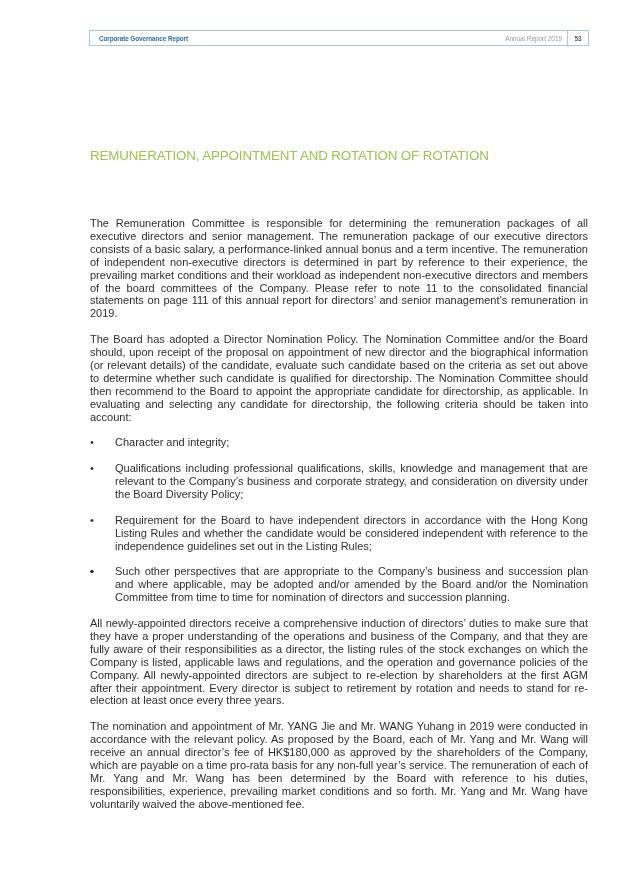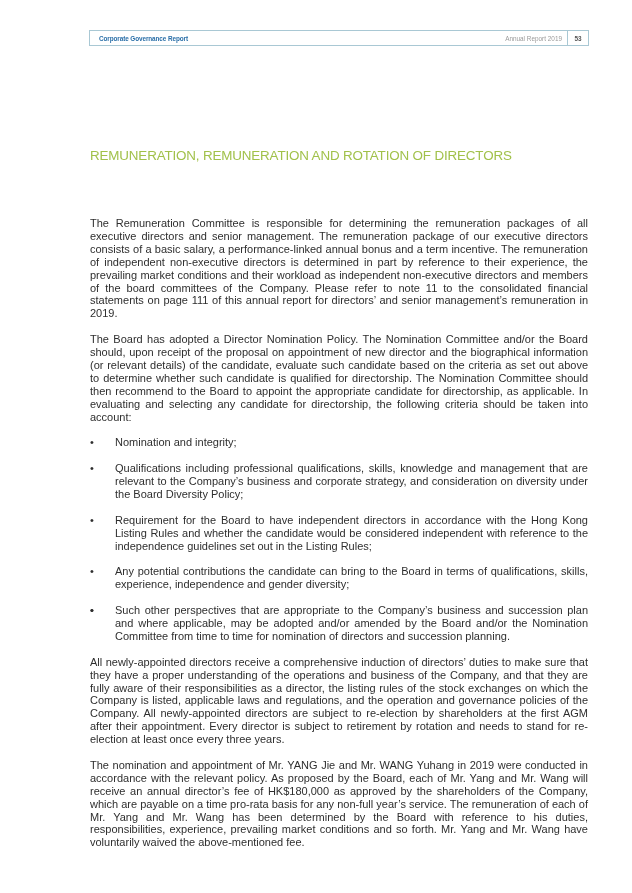--- a/index.html
+++ b/index.html
@@ -20,28 +20,28 @@
 </style>
 </head>
 <body>
 
 <div class="header">
   <span class="section">Corporate Governance Report</span>
   <span class="report">Annual Report 2019</span>
   <span class="page">53</span>
 </div>
 
-<div class="title">REMUNERATION, REMUNERATION AND ROTATION OF DIRECTORS</div>
+<div class="title">REMUNERATION, APPOINTMENT AND ROTATION OF ROTATION</div>
 
 <div class="content">
   <p>The Remuneration Committee is responsible for determining the remuneration packages of all executive directors and senior management. The remuneration package of our executive directors consists of a basic salary, a performance-linked annual bonus and a term incentive. The remuneration of independent non-executive directors is determined in part by reference to their experience, the prevailing market conditions and their workload as independent non-executive directors and members of the board committees of the Company. Please refer to note 11 to the consolidated financial statements on page 111 of this annual report for directors’ and senior management’s remuneration in 2019.</p>
   <p>The Board has adopted a Director Nomination Policy. The Nomination Committee and/or the Board should, upon receipt of the proposal on appointment of new director and the biographical information (or relevant details) of the candidate, evaluate such candidate based on the criteria as set out above to determine whether such candidate is qualified for directorship. The Nomination Committee should then recommend to the Board to appoint the appropriate candidate for directorship, as applicable. In evaluating and selecting any candidate for directorship, the following criteria should be taken into account:</p>
   <ul>
-    <li><span class="bullet">•</span><span>Nomination and integrity;</span></li>
+    <li><span class="bullet">•</span><span>Character and integrity;</span></li>
     <li><span class="bullet">•</span><span>Qualifications including professional qualifications, skills, knowledge and management that are relevant to the Company’s business and corporate strategy, and consideration on diversity under the Board Diversity Policy;</span></li>
     <li><span class="bullet">•</span><span>Requirement for the Board to have independent directors in accordance with the Hong Kong Listing Rules and whether the candidate would be considered independent with reference to the independence guidelines set out in the Listing Rules;</span></li>
-    <li><span class="bullet">•</span><span>Any potential contributions the candidate can bring to the Board in terms of qualifications, skills, experience, independence and gender diversity;</span></li>
+    <li><span class="bullet">•</span></li>
     <li><span class="bullet">•</span></li>
     <li><span class="bullet">•</span><span>Such other perspectives that are appropriate to the Company’s business and succession plan and where applicable, may be adopted and/or amended by the Board and/or the Nomination Committee from time to time for nomination of directors and succession planning.</span></li>
   </ul>
   <p>All newly-appointed directors receive a comprehensive induction of directors’ duties to make sure that they have a proper understanding of the operations and business of the Company, and that they are fully aware of their responsibilities as a director, the listing rules of the stock exchanges on which the Company is listed, applicable laws and regulations, and the operation and governance policies of the Company. All newly-appointed directors are subject to re-election by shareholders at the first AGM after their appointment. Every director is subject to retirement by rotation and needs to stand for re-election at least once every three years.</p>
   <p>The nomination and appointment of Mr. YANG Jie and Mr. WANG Yuhang in 2019 were conducted in accordance with the relevant policy. As proposed by the Board, each of Mr. Yang and Mr. Wang will receive an annual director’s fee of HK$180,000 as approved by the shareholders of the Company, which are payable on a time pro-rata basis for any non-full year’s service. The remuneration of each of Mr. Yang and Mr. Wang has been determined by the Board with reference to his duties, responsibilities, experience, prevailing market conditions and so forth. Mr. Yang and Mr. Wang have voluntarily waived the above-mentioned fee.</p>
 </div>
 
 </body></html>

